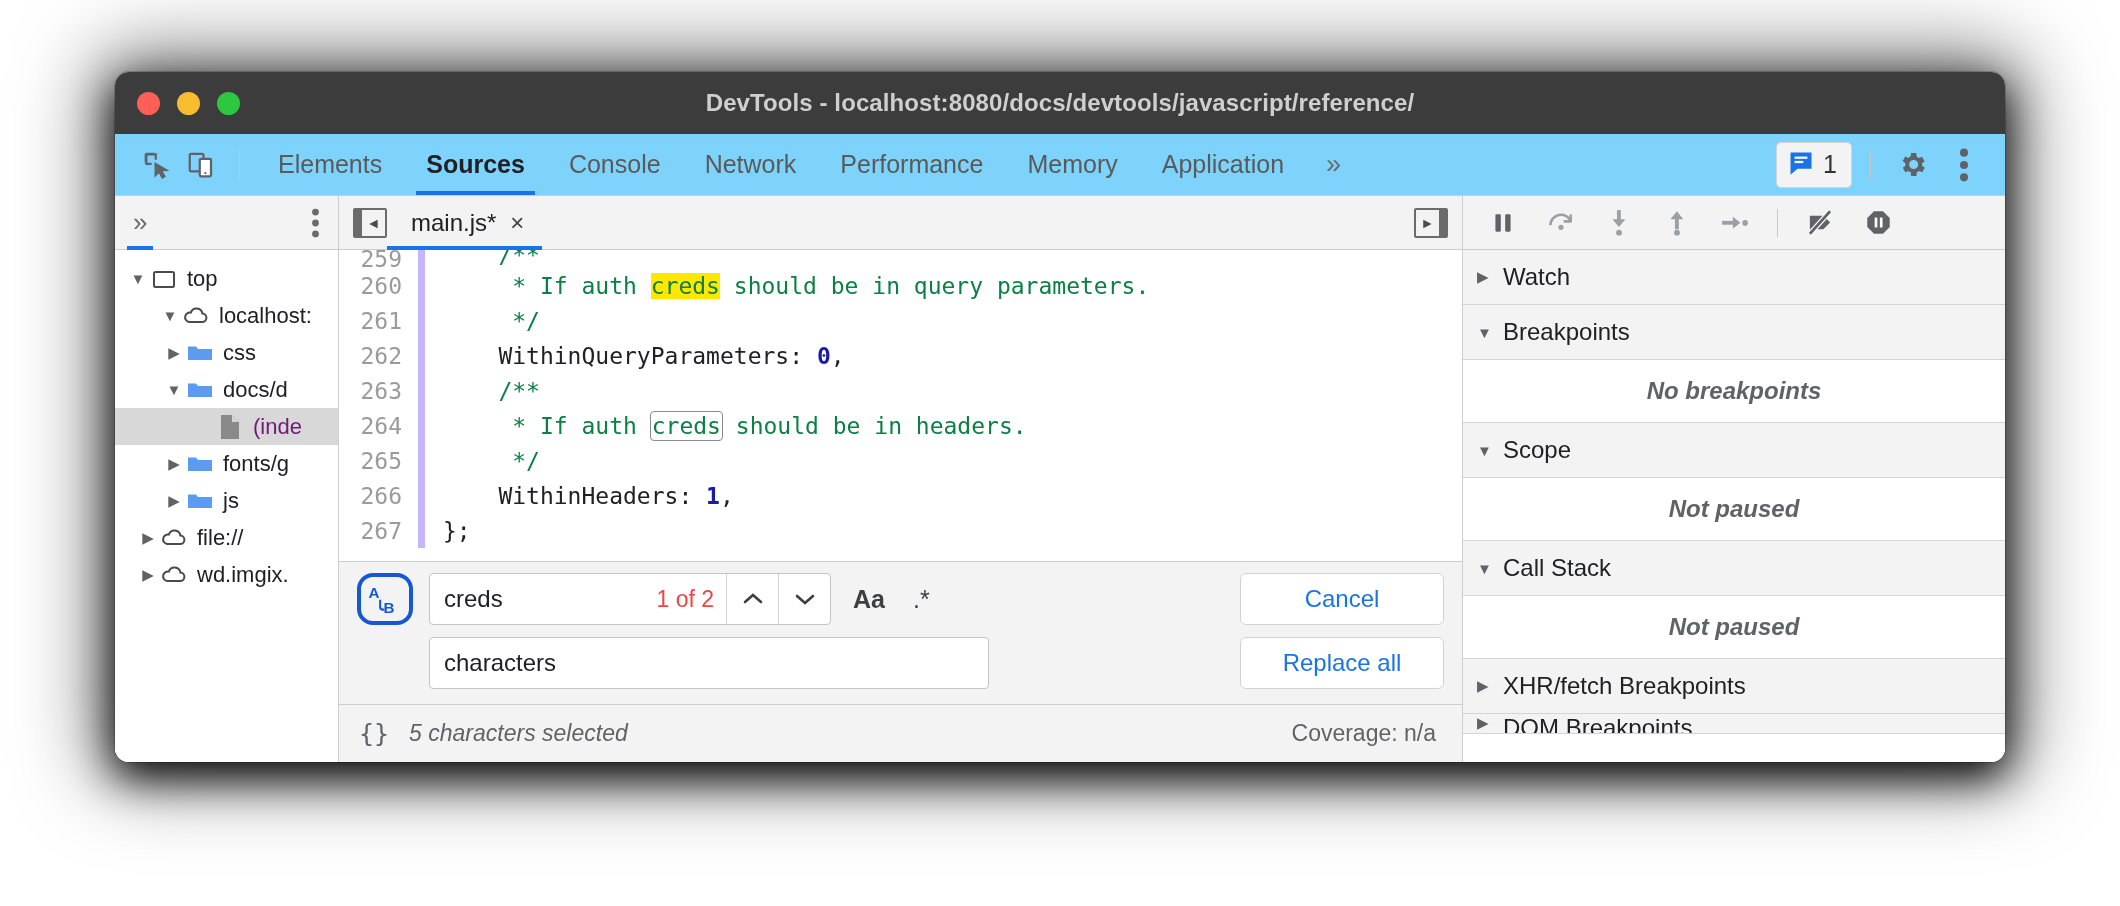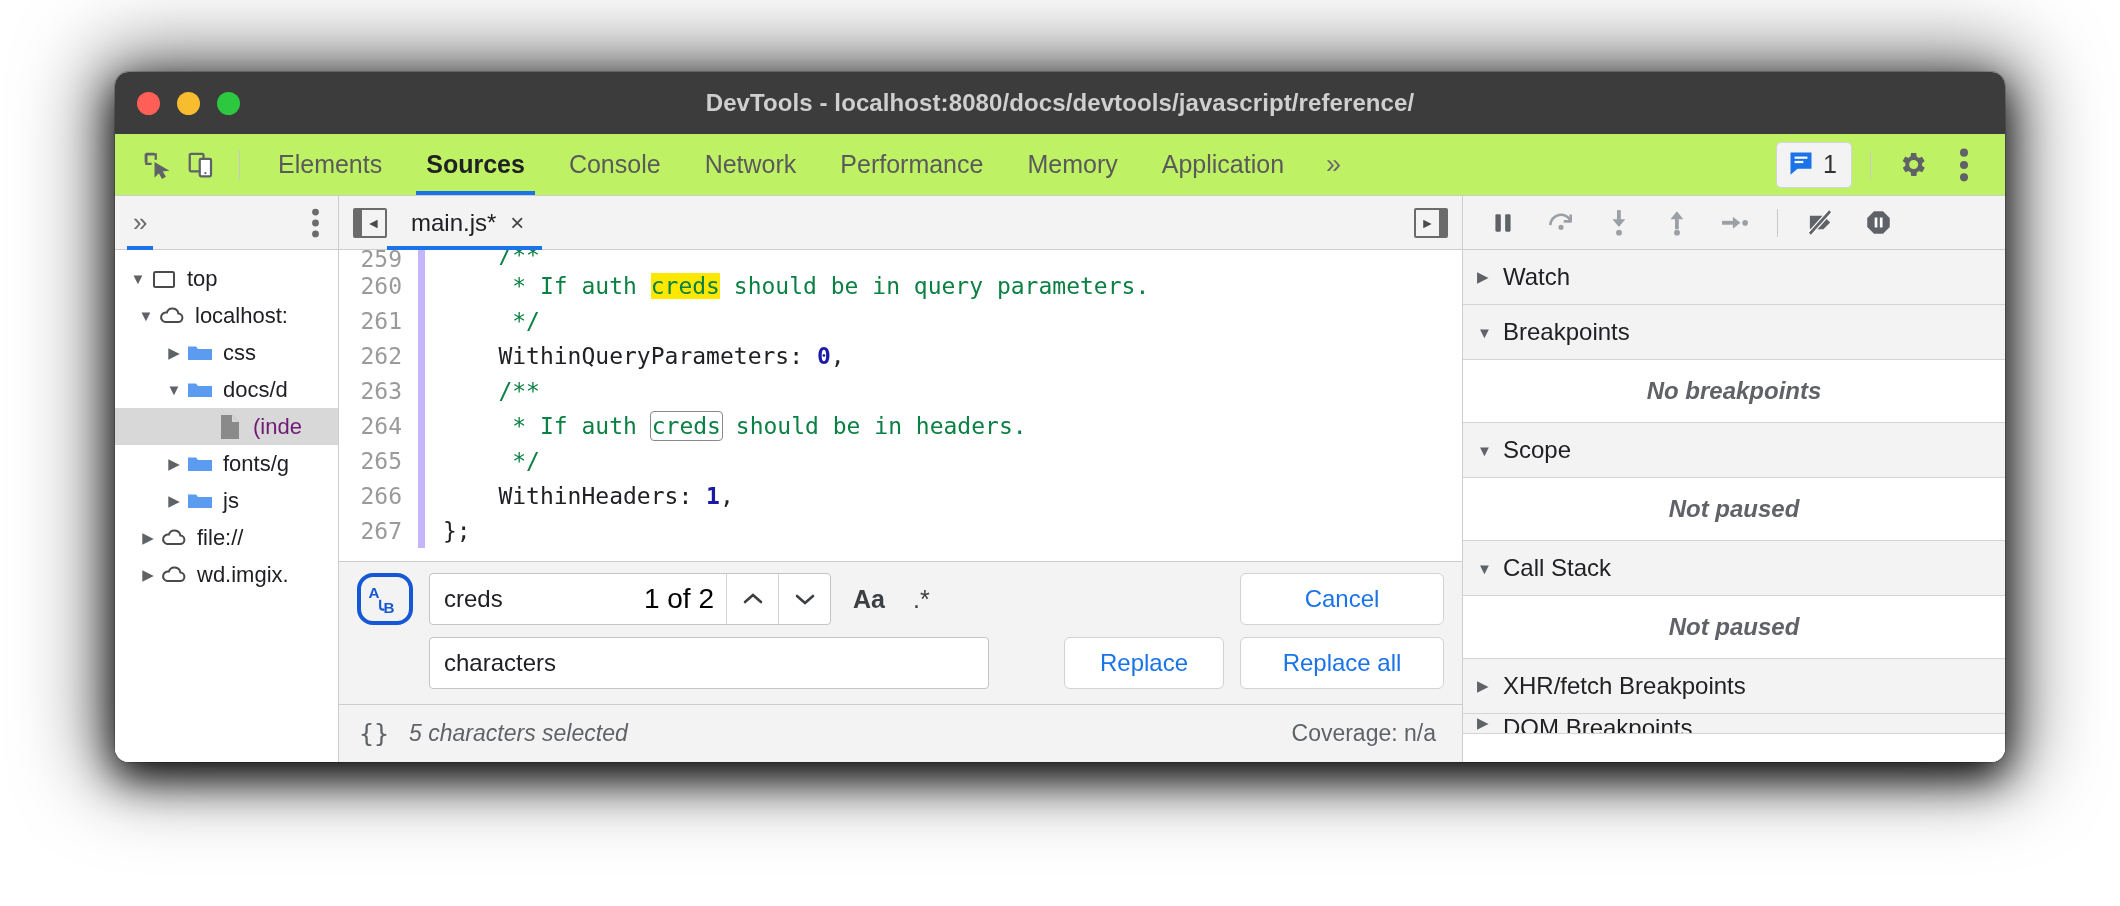--- a/index.html
+++ b/index.html
@@ -49,21 +49,21 @@
   .dot.green { background: #2bc840; }
   .win-title {
     position: absolute; left: 0; right: 0; text-align: center;
     color: #cfcfcf; font-size: 24px; font-weight: bold;
     letter-spacing: .1px;
   }
 
   
   .tabstrip {
     height: 62px; flex: none;
-    background: #bef264;
+    background: #7dd3fc;
     border-bottom: 1px solid #cdcdcd;
     display: flex; align-items: center;
     padding: 0 18px 0 20px;
   }
   .tb-icon {
     width: 44px; height: 44px;
     display: flex; align-items: center; justify-content: center;
     color: #5f6368;
     cursor: pointer;
   }
@@ -237,21 +237,21 @@
     display: flex; align-items: center; justify-content: center;
     cursor: pointer; background: #f3f3f3;
   }
   .find-field {
     flex: none; width: 402px; height: 52px;
     background: #fff; border: 1px solid #c4c4c4; border-radius: 4px;
     display: flex; align-items: center;
     padding-left: 14px;
   }
   .find-value { font-size: 24px; color: #202124; flex: 1; }
-  .find-count { font-size: 28px; color: #000000; padding-right: 12px; }
+  .find-count { font-size: 23px; color: #ef4444; padding-right: 12px; }
   .nav-arrow {
     width: 52px; height: 100%;
     border-left: 1px solid #d4d4d4;
     display: flex; align-items: center; justify-content: center;
     color: #3c4043; font-size: 20px; cursor: pointer;
   }
   .opt-btn {
     font-size: 25px; color: #3c4043; cursor: pointer; padding: 0 6px;
   }
   .opt-btn.bold { font-weight: bold; }
@@ -414,21 +414,21 @@
           <div class="tree-row" style="padding-left:12px">
             <span class="tw open"></span>
             <span class="tree-icon">
               <svg width="24" height="20" viewBox="0 0 24 20" fill="none" stroke="#4a4a4a" stroke-width="2">
                   <rect x="2" y="3" width="20" height="15" rx="1.5"></rect>
                 </svg>
             </span>
             <span class="tree-label">top</span>
           </div>
 
-          <div class="tree-row" style="padding-left:20px">
+          <div class="tree-row" style="padding-left:44px">
             <span class="tw open"></span>
             <span class="tree-icon">
               <svg width="28" height="20" viewBox="0 0 28 20" fill="none" stroke="#4a4a4a" stroke-width="2">
                   <path d="M7 16h13a4.2 4.2 0 00.4-8.4A6 6 0 008.8 6.6 4.7 4.7 0 007 16z"></path>
                 </svg>
             </span>
             <span class="tree-label">localhost:</span>
           </div>
 
           <div class="tree-row" style="padding-left:48px">
@@ -588,21 +588,20 @@
             <div class="opt-btn bold">Aa</div>
             <div class="opt-btn">.*</div>
             <div class="sp-flex"></div>
             <div class="btn cancel">Cancel</div>
           </div>
 
           <div class="sb-row">
             <div style="width:56px;flex:none"></div>
             <div class="replace-field">characters</div>
             <div class="sp-flex"></div>
-            <div class="btn">Replace</div>
             <div class="btn cancel">Replace all</div>
           </div>
         </div>
 
         <div class="statusbar">
           <span class="fmt-btn">{}</span>
           <span class="status-text">5 characters selected</span>
           <span class="coverage">Coverage: n/a</span>
         </div>
       </div>

